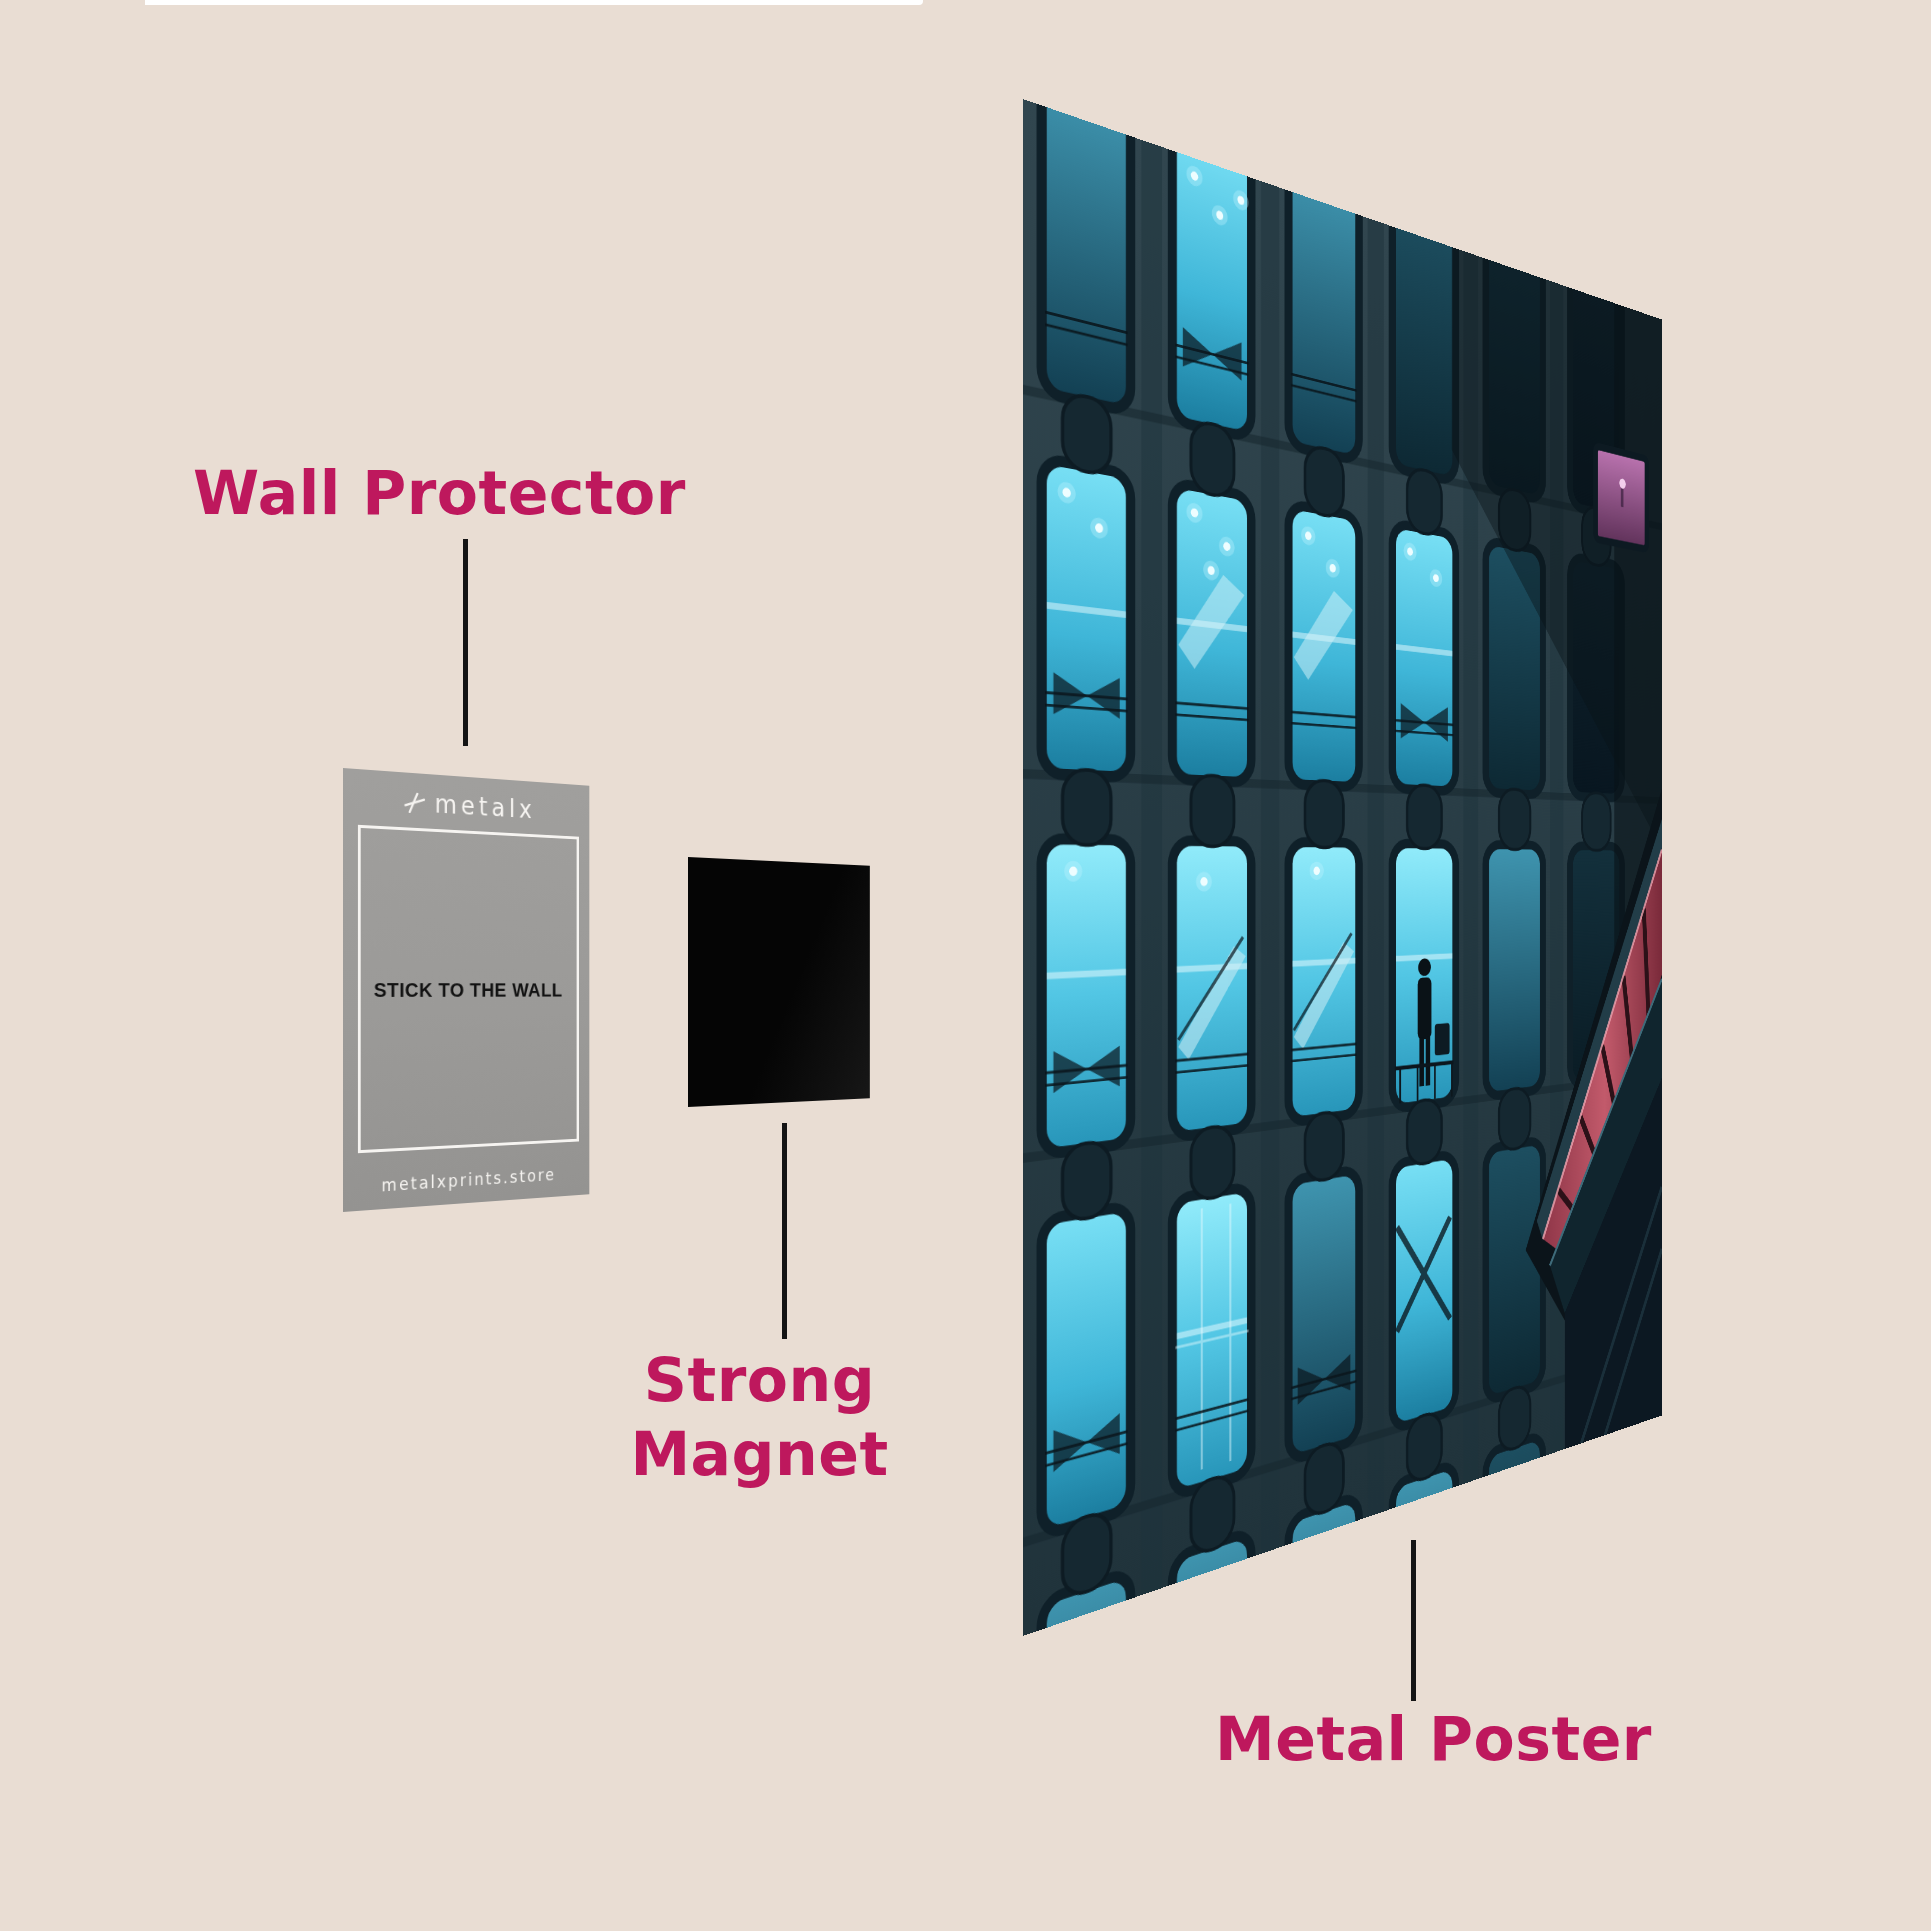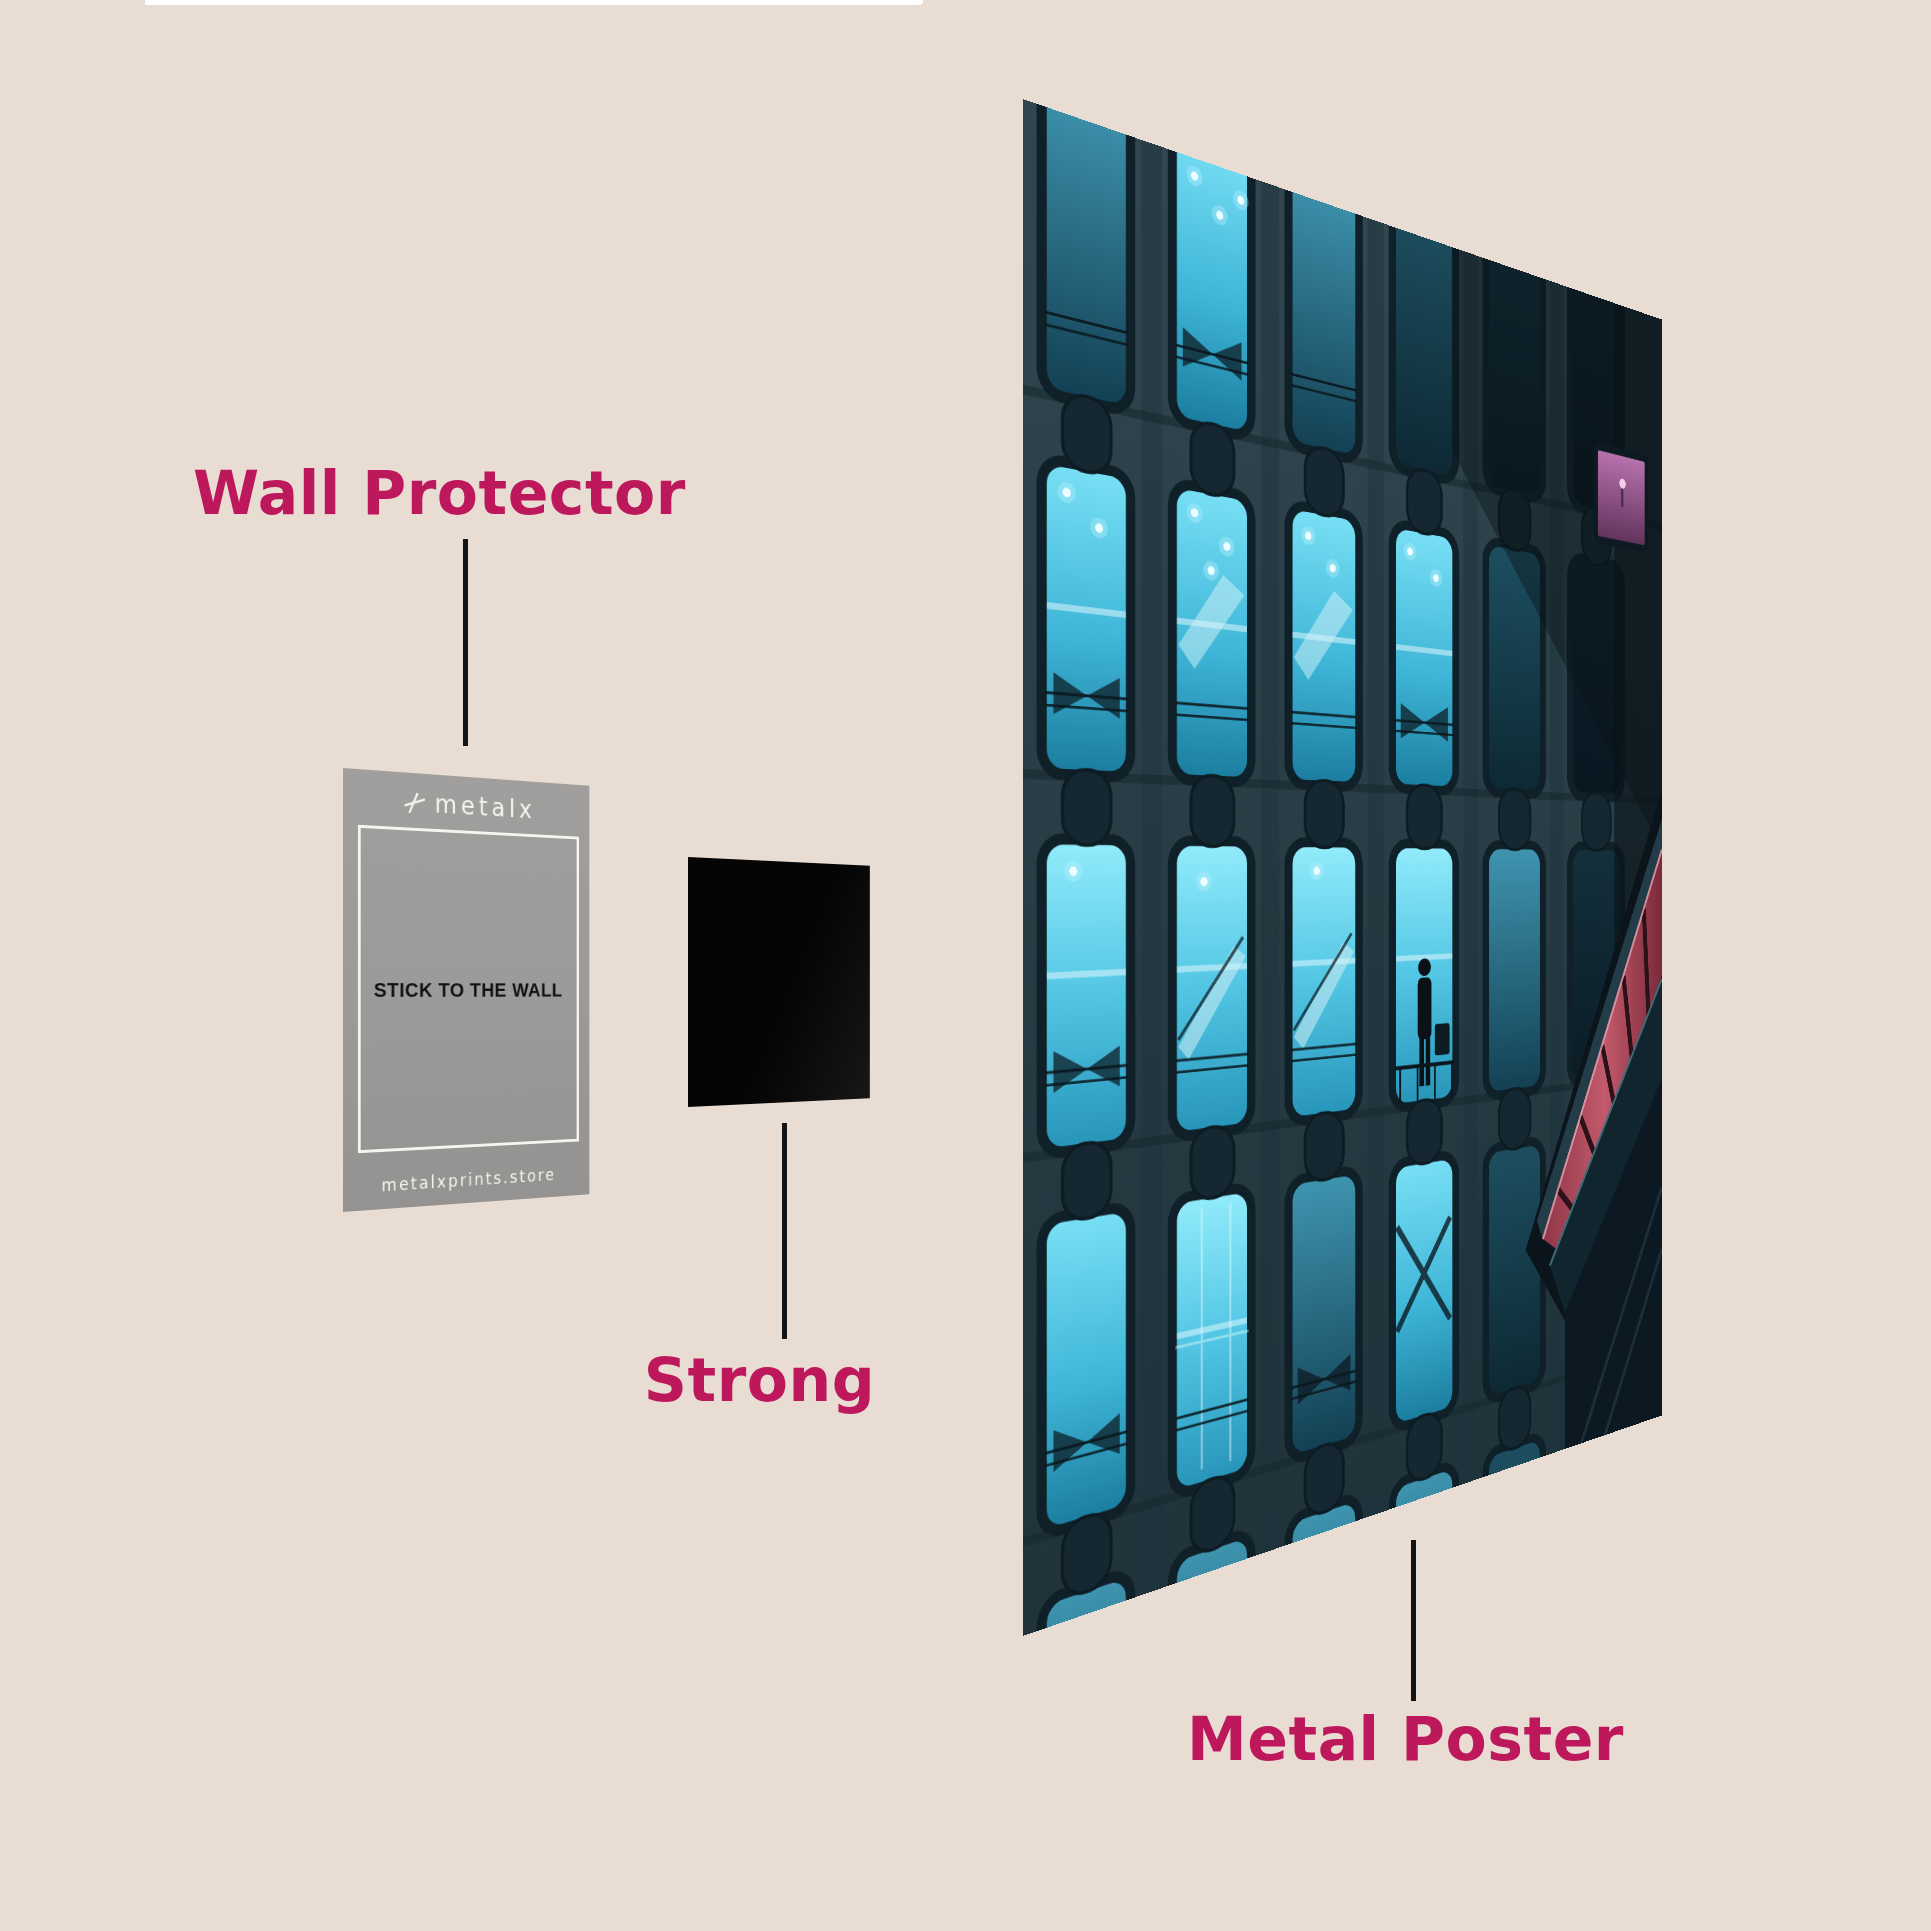--- a/index.html
+++ b/index.html
@@ -11,21 +11,21 @@
   .top-strip{
     position:absolute;left:145px;top:0;width:778px;height:4.8px;
     background:#ffffff;border-bottom-right-radius:3.9px;
   }
   .lbl{
     position:absolute;color:#be185d;font-size:60px;line-height:74px;
     text-align:center;letter-spacing:0.5px;font-weight:700;
   }
   #lbl-wall{left:150px;top:456px;width:579px;}
   #lbl-strong{left:470px;top:1343px;width:579px;}
-  #lbl-poster{left:1116px;top:1702px;width:579px;}
+  #lbl-poster{left:1144px;top:1702px;width:579px;}
   .vline{position:absolute;width:4.8px;background:#141414;}
   #ln-wall{left:463px;top:539px;height:207px;}
   #ln-magnet{left:782px;top:1123px;height:216px;}
   #ln-poster{left:1411px;top:1540px;height:161px;}
 
   
   .card3d{
     position:absolute;left:343px;top:768px;width:286px;height:444px;
     transform-origin:0 50%;
     transform:perspective(1159px) rotateY(20.6deg);
@@ -68,20 +68,21 @@
   .poster3d svg{display:block;width:100%;height:100%;}
 </style>
 </head>
 <body>
 
 <div class="top-strip"></div>
 
 <div class="lbl" id="lbl-wall">Wall Protector</div>
 <div class="lbl" id="lbl-strong">
   <span>Strong</span><br>
+  <span>Magnet</span>
 </div>
 <div class="lbl" id="lbl-poster">Metal Poster</div>
 
 <div class="vline" id="ln-wall"></div>
 <div class="vline" id="ln-magnet"></div>
 <div class="vline" id="ln-poster"></div>
 
 <div class="card3d">
   <div class="card-brand">
     <svg width="25" height="21" viewBox="0 0 26 22">

